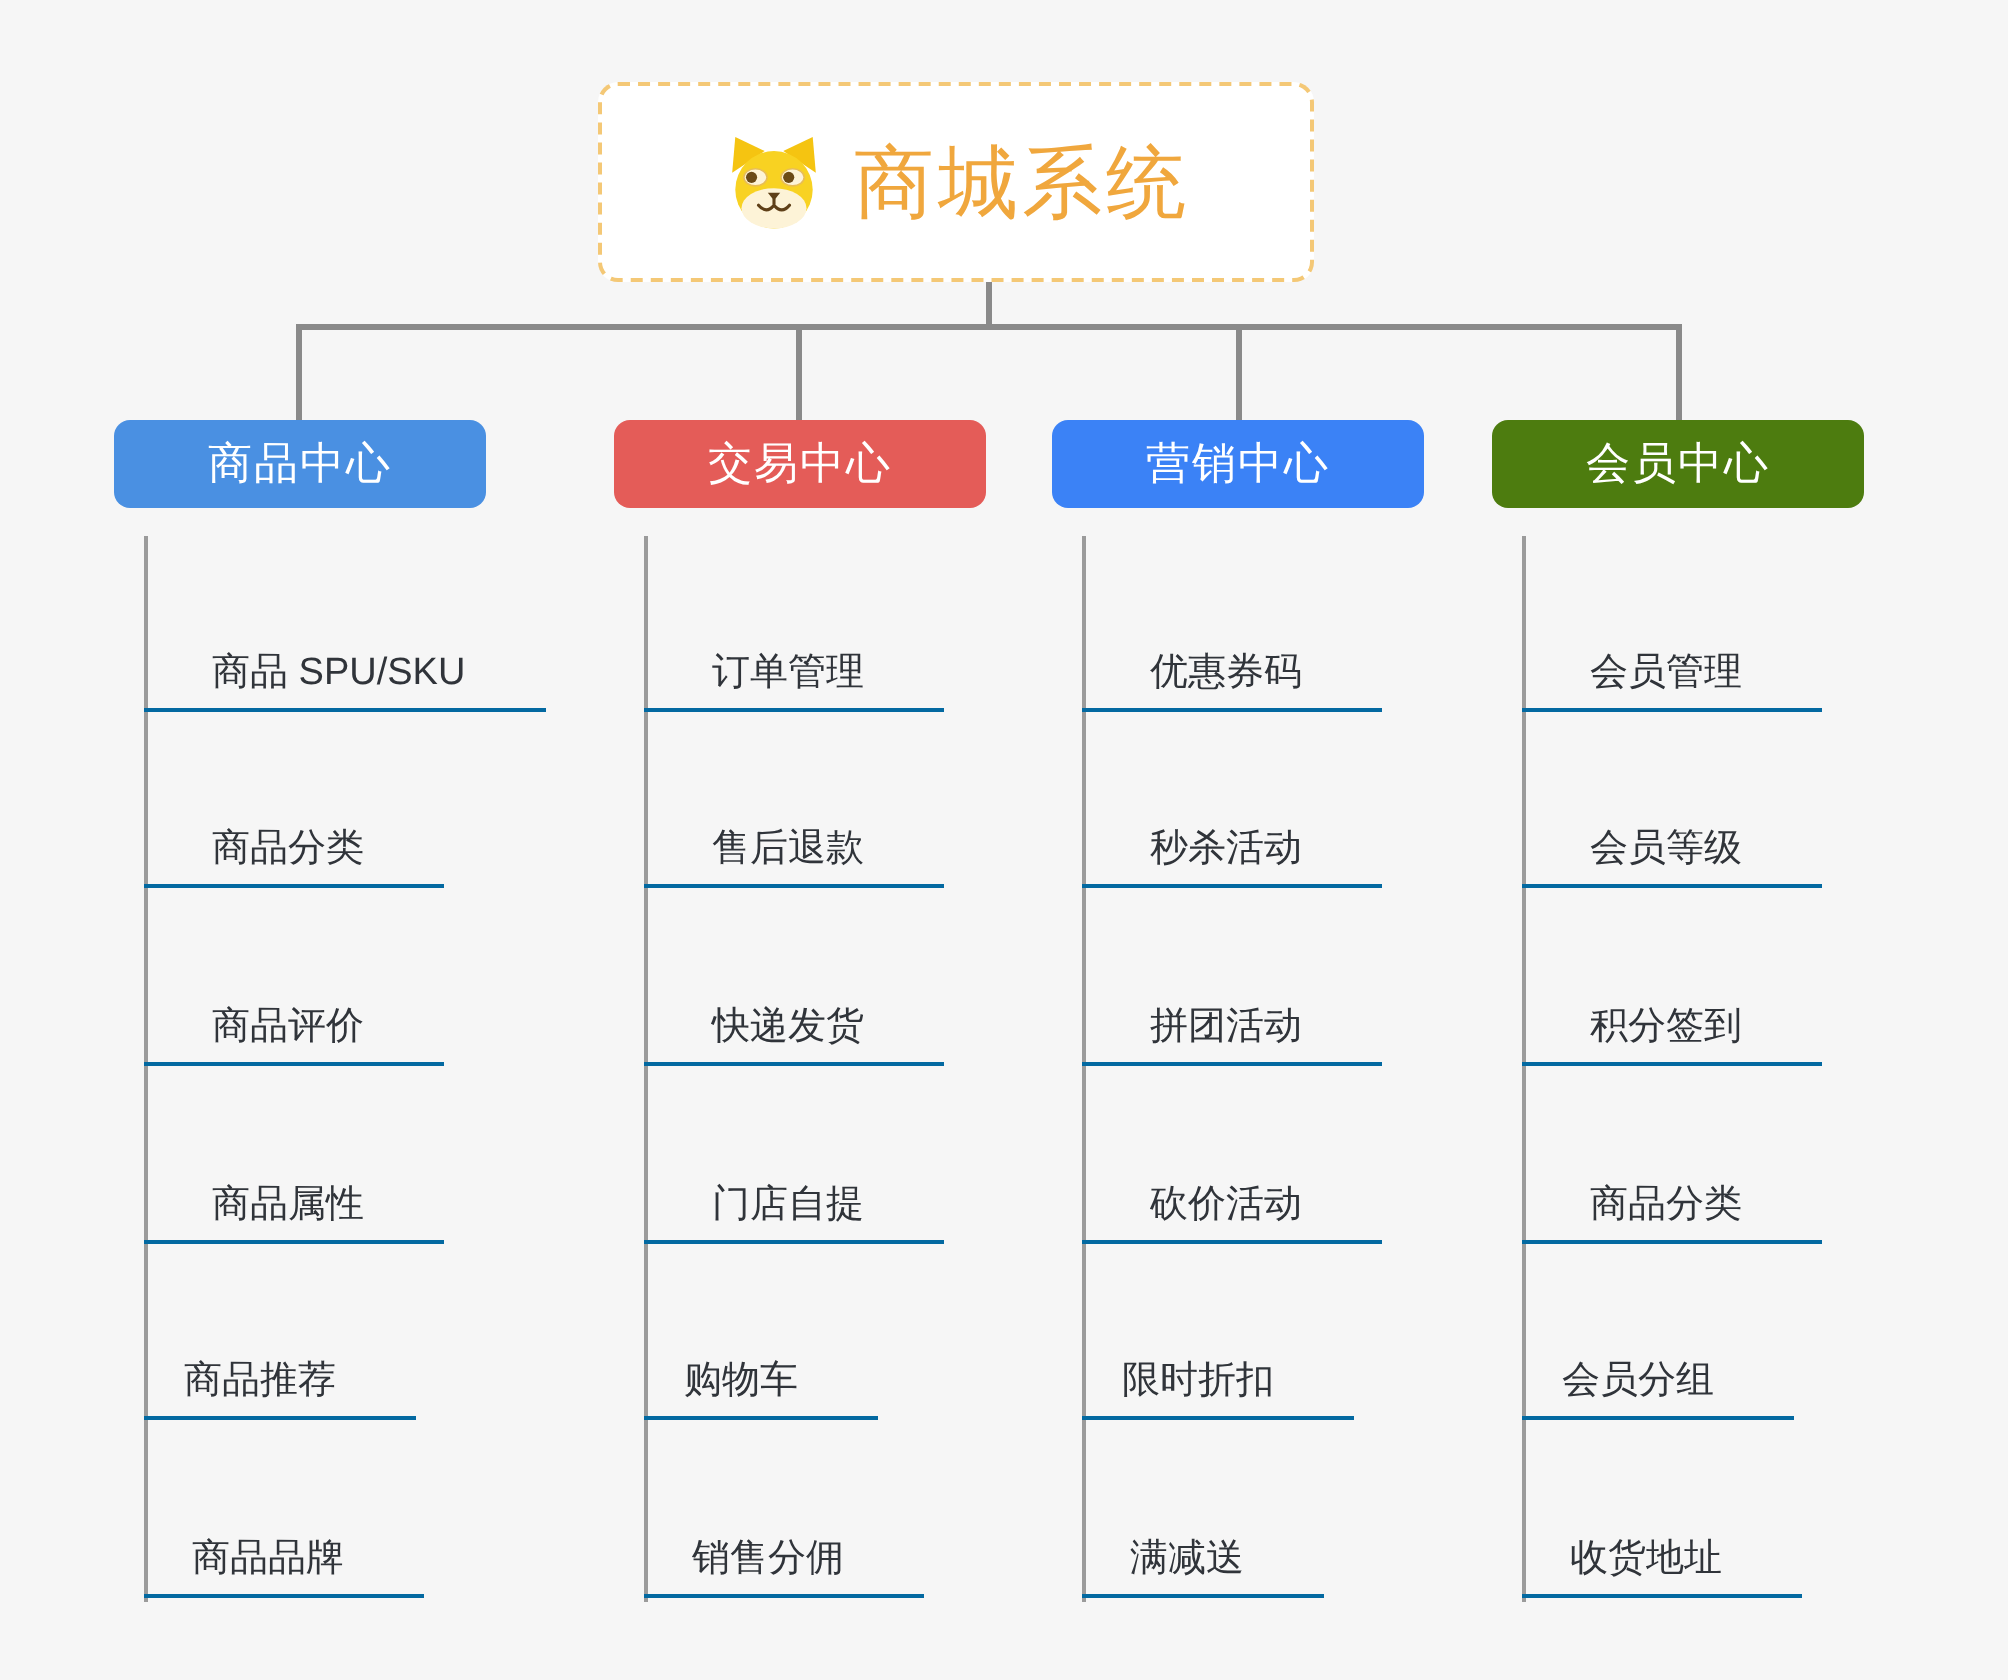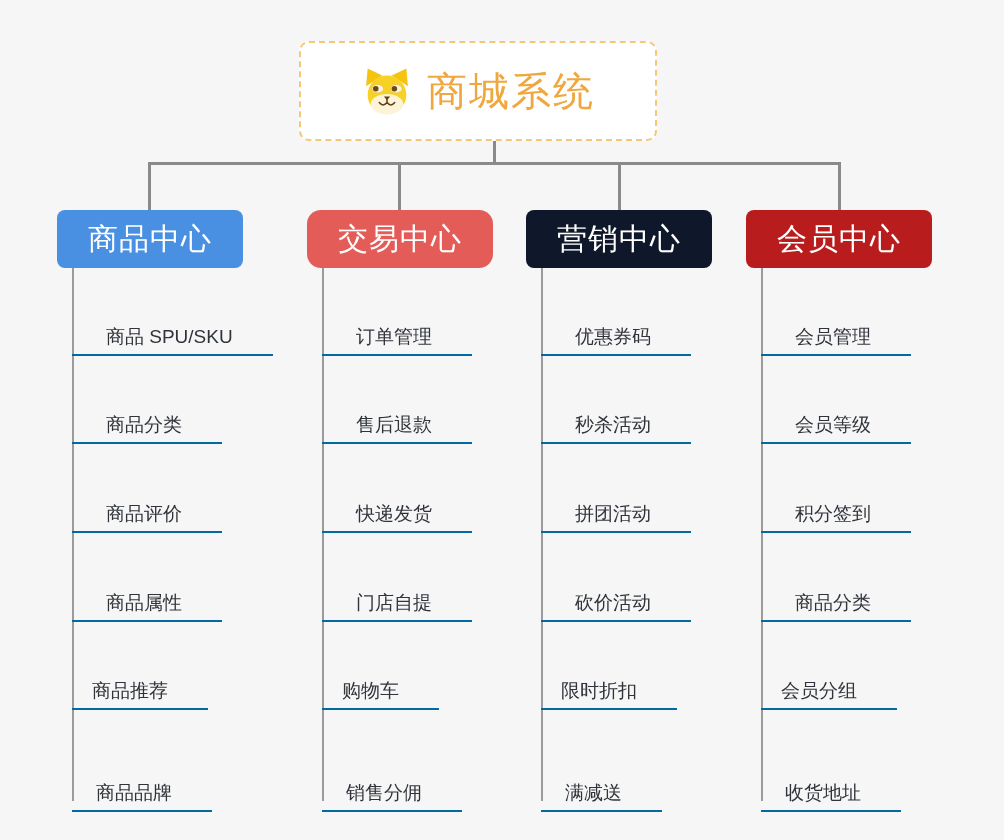--- a/index.html
+++ b/index.html
@@ -33,47 +33,47 @@
   .drop.d3{left:838px;}
 
   
   .column{position:absolute;top:210px;width:186px;height:610px;}
   .column.c0{left:57px;}
   .column.c1{left:307px;}
   .column.c2{left:526px;}
   .column.c3{left:746px;}
 
   .branch-box{
-    position:absolute;left:0;top:0;width:186px;height:58px;
+    position:absolute;left:0;top:0;width:186px;height:44px;
     border-radius:8px;box-sizing:border-box;
     display:flex;align-items:center;justify-content:center;
-    color:#ffffff;font-size:30px;letter-spacing:1px;
+    color:#ffffff;font-size:22px;letter-spacing:1px;
   }
   .branch-box.b0{background:#4a90e2;}
-  .branch-box.b1{background:#e45c58;border-radius:14px;}
-  .branch-box.b2{background:#0f172a;}
-  .branch-box.b3{background:#b91c1c;}
+  .branch-box.b1{background:#e45c58;}
+  .branch-box.b2{background:#3b82f6;}
+  .branch-box.b3{background:#4d7c0f;}
 
   .trunk{
     position:absolute;left:15px;top:58px;width:2px;height:533px;
     background:#9b9b9b;
   }
 
   .leaf{
     position:absolute;left:15px;height:34px;line-height:34px;
     padding:0 40px 0 34px;white-space:nowrap;
     font-size:19px;color:#30343a;
     border-bottom:2px solid #0369a1;
   }
   .leaf.l0{top:110px;}
   .leaf.l1{top:198px;}
   .leaf.l2{top:287px;}
   .leaf.l3{top:376px;}
   .leaf.l4{top:464px;padding-left:20px;}
-  .leaf.l5{top:566px;padding-left:24px;}
+  .leaf.l5{top:553px;padding-left:24px;}
 </style>
 </head>
 <body>
 
 <div class="stage">
 
   <div class="root-node">
     <svg class="root-icon" viewBox="0 0 64 62" aria-hidden="true">
       <path d="M7 2 L26 11 L5 25 Z" fill="#f5c411"></path>
       <path d="M57 2 L38 11 L59 25 Z" fill="#f5c411"></path>

